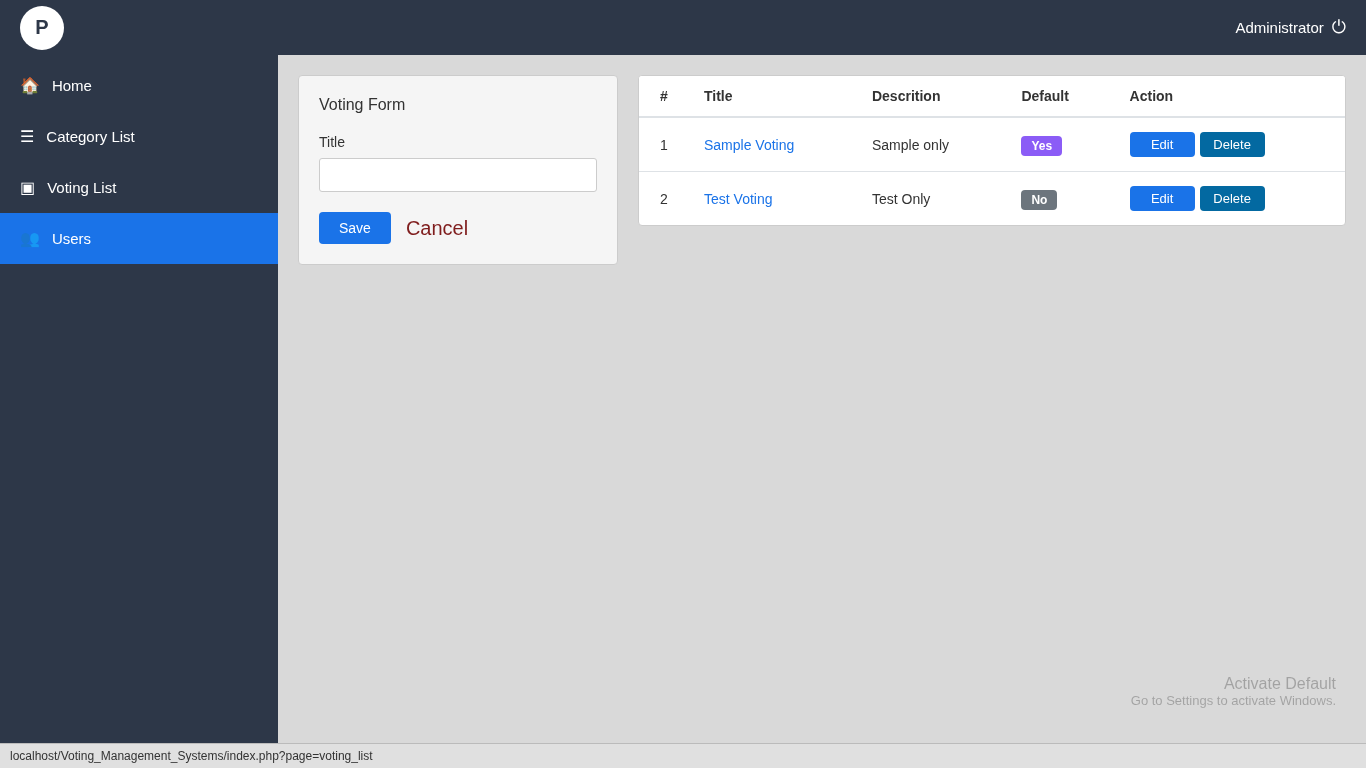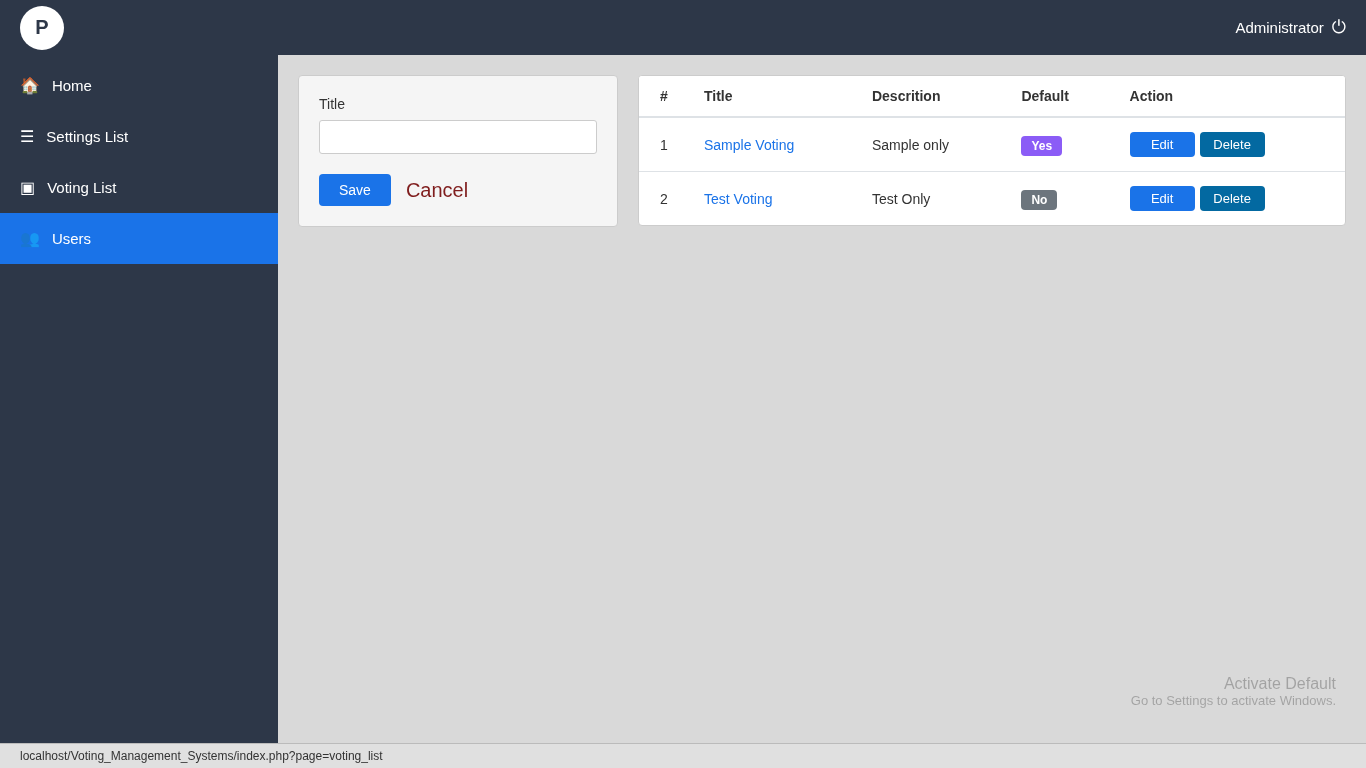--- a/index.html
+++ b/index.html
@@ -225,21 +225,21 @@
       width: 65px;
     }
 
     
     .statusbar {
       background: #e0e0e0;
       border-top: 1px solid #bbb;
       height: 25px;
       display: flex;
       align-items: center;
-      padding: 0 20px;
+      padding: 0 10px;
       font-size: 12px;
       color: #333;
       flex-shrink: 0;
     }
 
     
     .activate-windows {
       position: fixed;
       bottom: 60px;
       right: 30px;
@@ -272,35 +272,36 @@
 
 <div class="main-layout">
 
   <div class="sidebar">
     <div class="sidebar-item">
       <span class="sidebar-icon">🏠</span>
       <span>Home</span>
     </div>
     <div class="sidebar-item">
       <span class="sidebar-icon">☰</span>
-      <span>Settings List</span>
+      <span>Category List</span>
     </div>
     <div class="sidebar-item">
       <span class="sidebar-icon">▣</span>
       <span>Voting List</span>
     </div>
     <div class="sidebar-item active">
       <span class="sidebar-icon">👥</span>
       <span>Users</span>
     </div>
   </div>
 
   <div class="content">
 
     <div class="form-panel">
+      <div class="form-panel-title">Voting Form</div>
       <div class="form-group">
         <label class="form-label">Title</label>
         <input type="text" class="form-control" placeholder="" style="">
       </div>
       <div class="form-actions">
         <button class="btn-save">Save</button>
         <button class="btn-cancel">Cancel</button>
       </div>
     </div>
 

